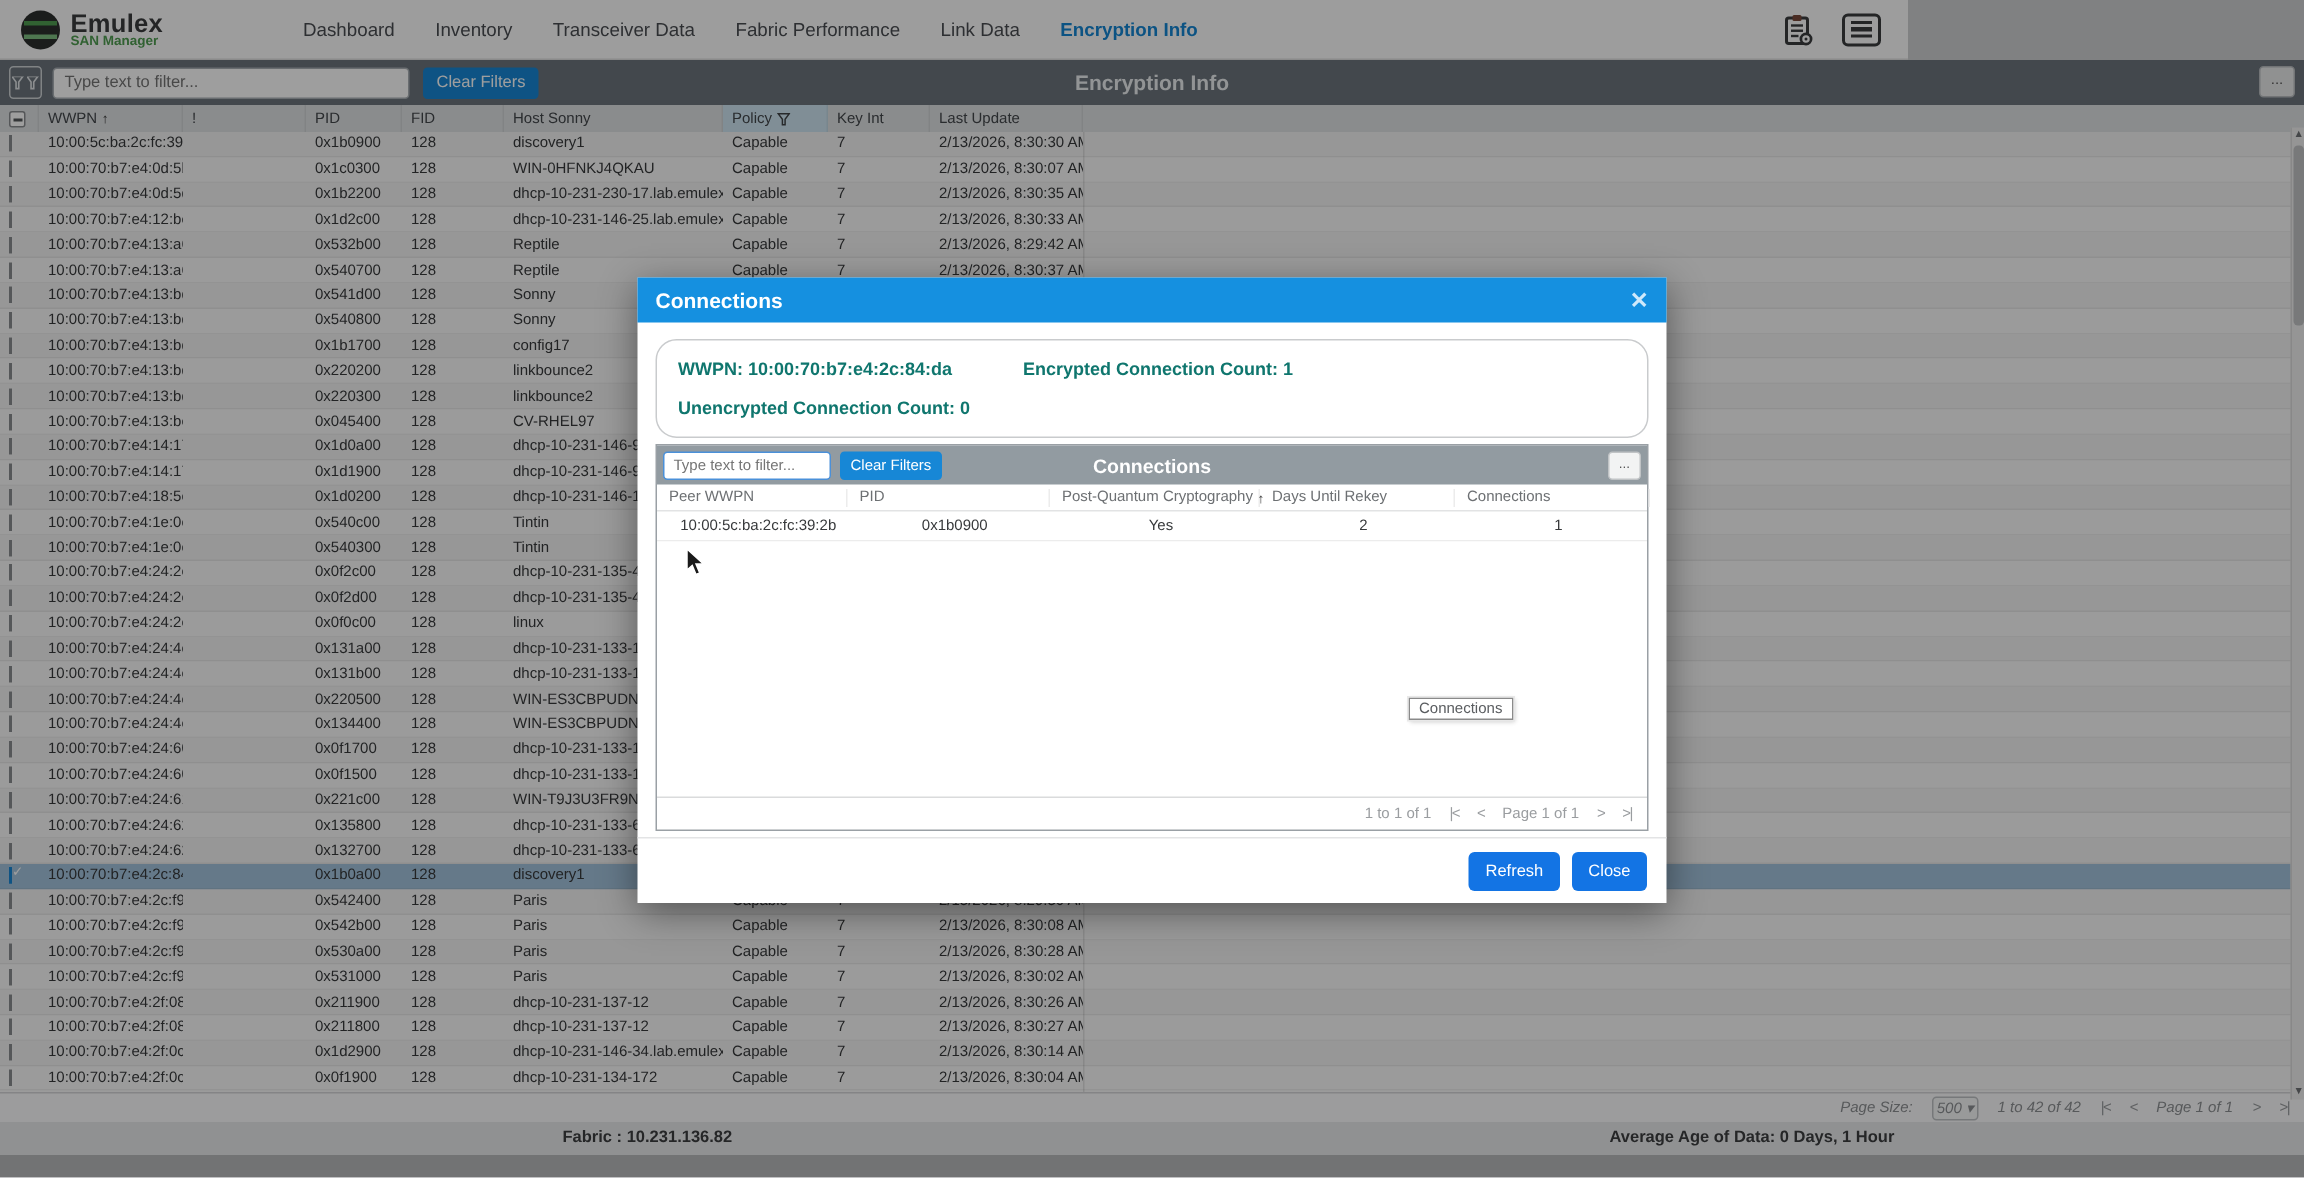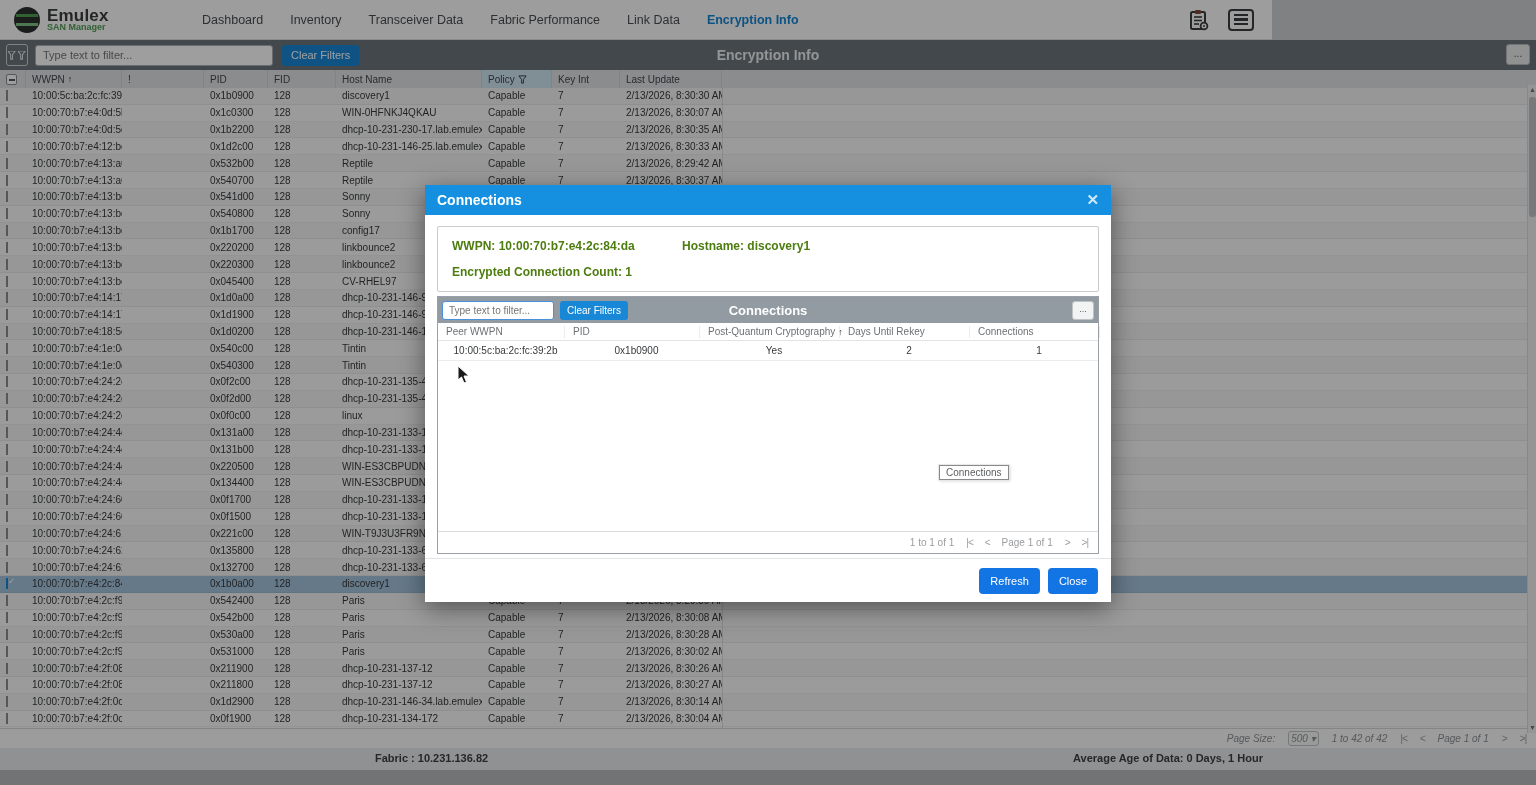--- a/index.html
+++ b/index.html
@@ -63,21 +63,21 @@
   .scrollbar .ar { position:absolute; left:0; width:9px; height:10px; color:#707376; font-size:7px; text-align:center; line-height:10px; cursor:pointer;}
   .scrollbar .up { top:0; } .scrollbar .dn { bottom:0; }
   .scrollbar .thumb { position:absolute; left:1px; top:12px; width:7px; height:120px; background:#c2c3c5; border-radius:3px;}
 
   
   .overlay { position:absolute; inset:0; background:rgba(0,0,0,0.38); z-index:40; }
   .modal { position:absolute; left:425px; top:185px; width:686px; height:417px; background:#fff; z-index:60; box-shadow:0 6px 24px rgba(0,0,0,0.45); display:flex; flex-direction:column;}
   .modal-head { height:30px; background:#1590e0; color:#fff; display:flex; align-items:center; padding:0 12px; font-size:14px; font-weight:bold;}
   .modal-x { margin-left:auto; color:#cfe9fb; font-size:15px; cursor:pointer; }
   .modal-body { flex:1; padding:11px 12px 0 12px; position:relative;}
-  .info-box { border:1px solid #c9cbcd; border-radius:2px; padding:12px 14px; display:grid; grid-template-columns:230px auto; row-gap:12px; font-size:12px; font-weight:bold; color:#4d7c0f;}
+  .info-box { border:1px solid #c9cbcd; border-radius:14px; padding:12px 14px; display:grid; grid-template-columns:230px auto; row-gap:12px; font-size:12px; font-weight:bold; color:#0f766e;}
   .panel { border:1px solid #9aa0a5; margin-top:4px; height:258px; display:flex; flex-direction:column; }
   .panel-toolbar { height:26px; background:#929ba1; display:flex; align-items:center; padding:0 4px; position:relative;}
   .panel-toolbar input { width:112px; height:19px; border:1px solid #4a90d9; border-radius:3px; font-size:10px; padding:0 6px; color:#333;}
   .btn-clear.sm { height:19px; font-size:10px; margin-left:6px; padding:0 7px;}
   .panel-title { position:absolute; left:0; right:0; text-align:center; font-size:13px; font-weight:bold; color:#fff; pointer-events:none;}
   .panel-more { margin-left:auto; width:22px; height:19px; background:#f2f3f3; border:1px solid #c0c3c5; border-radius:3px; font-size:9px; color:#555; line-height:15px; text-align:center; cursor:pointer;}
   .pgrid { display:grid; grid-template-columns:127px 135px 140px 130px 130px;text-align:center; }
   .phead { height:18px; border-bottom:1px solid #e2e3e4; font-size:10px; color:#6d7073; align-items:center;}
   .phead span { padding-left:8px; display:flex; align-items:center; gap:3px; border-right:1px solid #ececec; height:12px; white-space:nowrap;}
   .prow { height:20px; border-bottom:1px solid #ececec; font-size:10px; color:#37393b; align-items:center;}
@@ -157,21 +157,21 @@
     <div class="hc">
         <span>!</span>
       </div>
     <div class="hc">
         <span>PID</span>
       </div>
     <div class="hc">
         <span>FID</span>
       </div>
     <div class="hc">
-        <span>Host Name</span>
+        <span>Host Sonny</span>
       </div>
     <div class="hc policy">
         <span>Policy</span>
       <svg class="funnel" viewBox="0 0 10 10">
           <path d="M1 1 H9 L6 5 V9 L4 9 V5 Z" fill="none" stroke="#3f4346" stroke-width="1.1"></path>
         </svg>
     </div>
     <div class="hc">
         <span>Key Int</span>
       </div>
@@ -664,22 +664,22 @@
   <div class="overlay"></div>
 
   <div class="modal">
     <div class="modal-head">
       <span>Connections</span>
       <span class="modal-x">✕</span>
     </div>
     <div class="modal-body">
       <div class="info-box">
         <span>WWPN: 10:00:70:b7:e4:2c:84:da</span>
-        <span>Hostname: discovery1</span>
         <span>Encrypted Connection Count: 1</span>
+        <span>Unencrypted Connection Count: 0</span>
       </div>
       <div class="panel">
         <div class="panel-toolbar">
           <input placeholder="Type text to filter..." style="">
           <button class="btn-clear sm">Clear Filters</button>
           <div class="panel-title">Connections</div>
           <div class="panel-more">...</div>
         </div>
         <div class="phead pgrid">
           <span>

